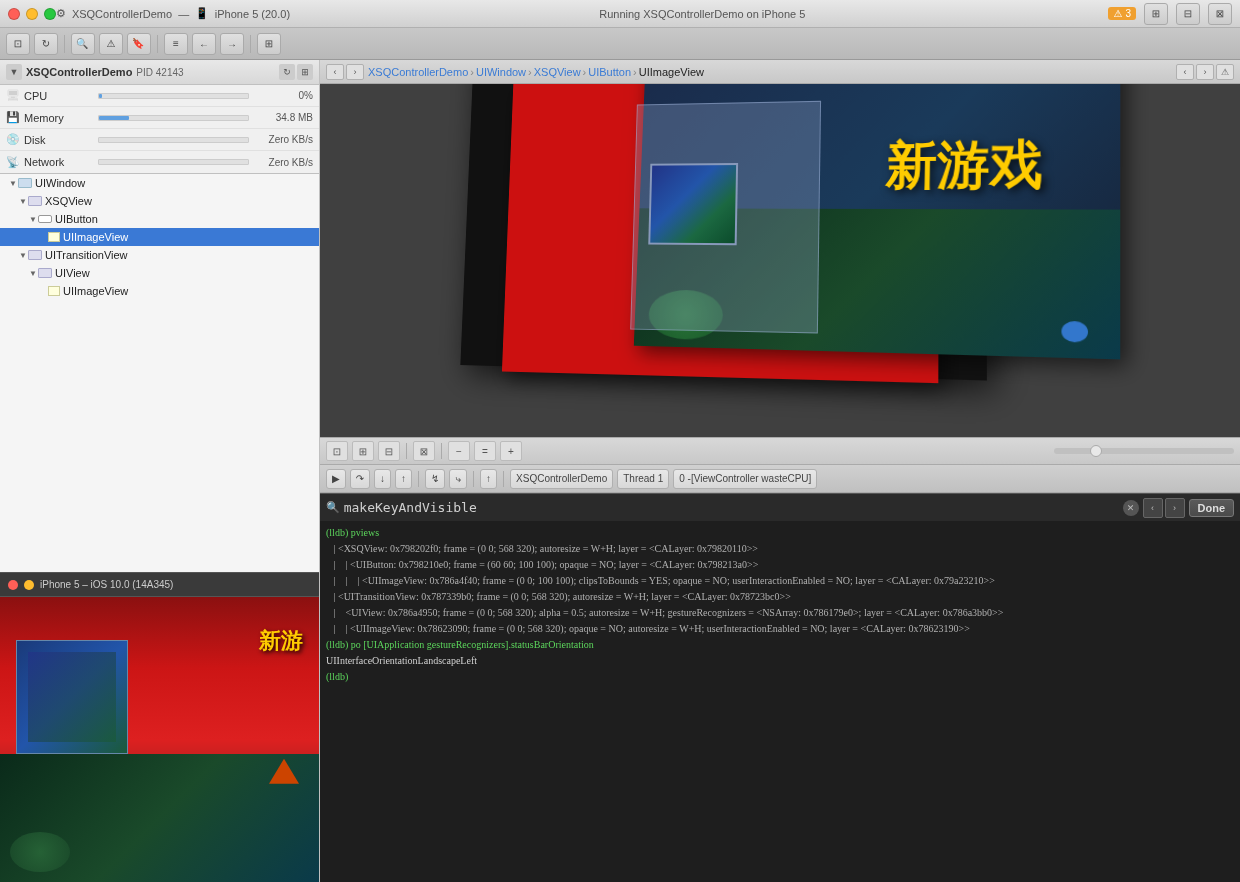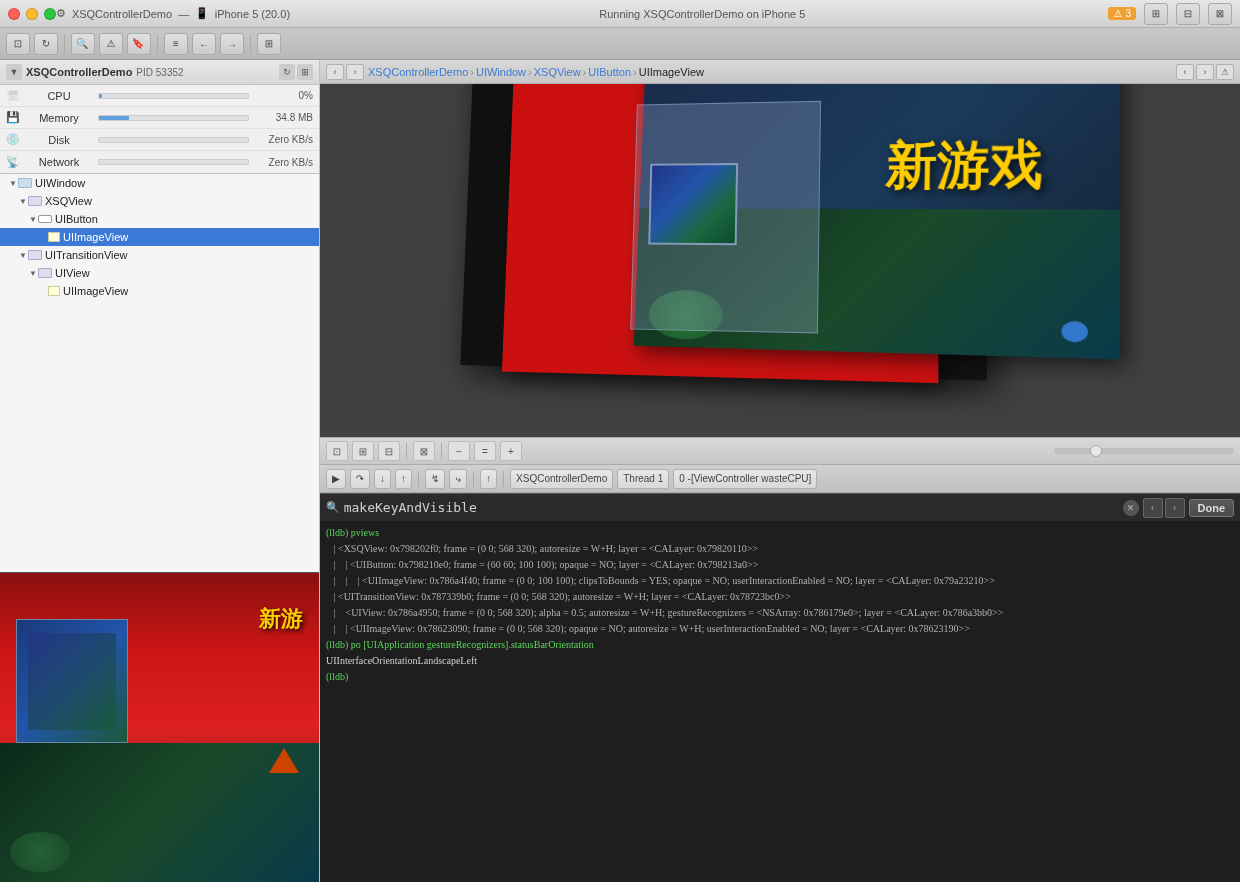--- a/index.html
+++ b/index.html
@@ -83,21 +83,21 @@
     }
     .metric-row {
       display: flex;
       align-items: center;
       padding: 2px 6px;
       border-bottom: 1px solid #e0e0e0;
       height: 22px;
     }
     .metric-row:last-child { border-bottom: none; }
     .metric-icon { width: 14px; height: 14px; margin-right: 4px; display: flex; align-items: center; justify-content: center; }
-    .metric-label { font-size: 11px; color: #333; width: 70px; text-align: center; }
+    .metric-label { font-size: 11px; color: #333; width: 70px; }
     .metric-bar-container { flex: 1; height: 6px; background: #e0e0e0; border: 1px solid #ccc; border-radius: 1px; margin: 0 4px; }
     .metric-bar { height: 100%; background: #60a0e0; border-radius: 1px; }
     .metric-value { font-size: 10px; color: #555; width: 60px; text-align: right; }
 
     
     .hierarchy-tree {
       flex: 1;
       overflow-y: auto;
       background: #f5f5f5;
     }
@@ -310,21 +310,21 @@
   <div class="toolbar-btn">⊞</div>
 </div>
 
 <div class="main-area">
 
   <div class="left-panel">
 
     <div class="process-header">
       <div class="proc-icon">▼</div>
       <span class="process-name">XSQControllerDemo</span>
-      <span class="process-pid">PID 53352</span>
+      <span class="process-pid">PID 42143</span>
       <div class="process-icons">
         <div class="proc-icon">↻</div>
         <div class="proc-icon">⊞</div>
       </div>
     </div>
 
     <div class="metrics-section">
       <div class="metric-row">
         <div class="metric-icon">🖥</div>
         <span class="metric-label">CPU</span>
@@ -405,20 +405,25 @@
 
       <div class="tree-item">
         <span class="tree-indent" style="width: 34px;"></span>
         <span class="tree-arrow leaf"></span>
         <span class="tree-icon icon-imageview"></span>
         <span>UIImageView</span>
       </div>
     </div>
 
     <div class="device-preview">
+      <div class="device-header">
+        <div class="device-dot d-red"></div>
+        <div class="device-dot d-yellow"></div>
+        <span class="d-title">iPhone 5 – iOS 10.0 (14A345)</span>
+      </div>
       <div class="device-screen">
         <div class="device-img-placeholder">
 
           <div style="width:100%;height:100%;background: linear-gradient(180deg, #8B1010 0%, #cc1515 25%, #dd2020 50%, #8B2020 75%, #1a1a2e 100%); position:relative; overflow:hidden;">
             <div style="position:absolute;top:15%;left:5%;width:35%;height:40%;background:linear-gradient(135deg,#1a3a7a,#2255aa,#1a5a3a);border:1px solid #6688aa;display:flex;align-items:center;justify-content:center;font-size:8px;color:#88aacc;">
               <div style="width:80%;height:80%;background:linear-gradient(135deg,#223388,#1a5a3a);opacity:0.8;"></div>
             </div>
             <div style="position:absolute;top:10%;right:5%;font-size:22px;color:#ffcc00;font-weight:900;text-shadow:2px 2px 4px rgba(0,0,0,0.9);font-family:serif;">新游</div>
             <div style="position:absolute;bottom:0%;left:0%;width:100%;height:45%;background:linear-gradient(135deg,#0a2a1a,#1a4a2a,#0a3a4a);">
               <div style="position:absolute;bottom:10px;left:10px;width:60px;height:40px;background:radial-gradient(circle,#2a6a3a,#1a4a2a);border-radius:50%;opacity:0.8;"></div>

